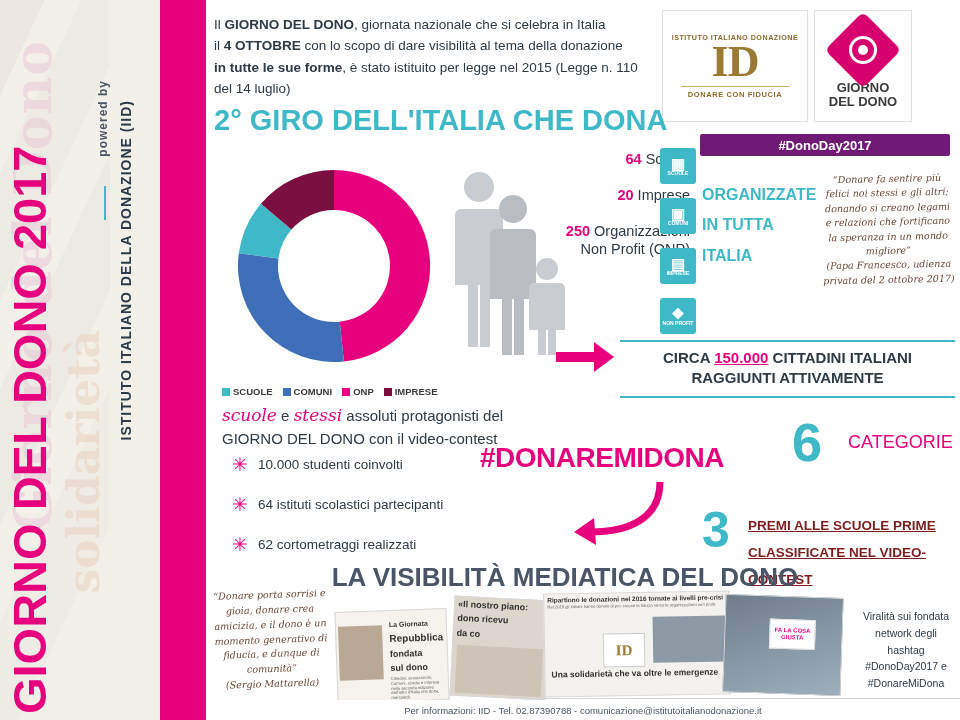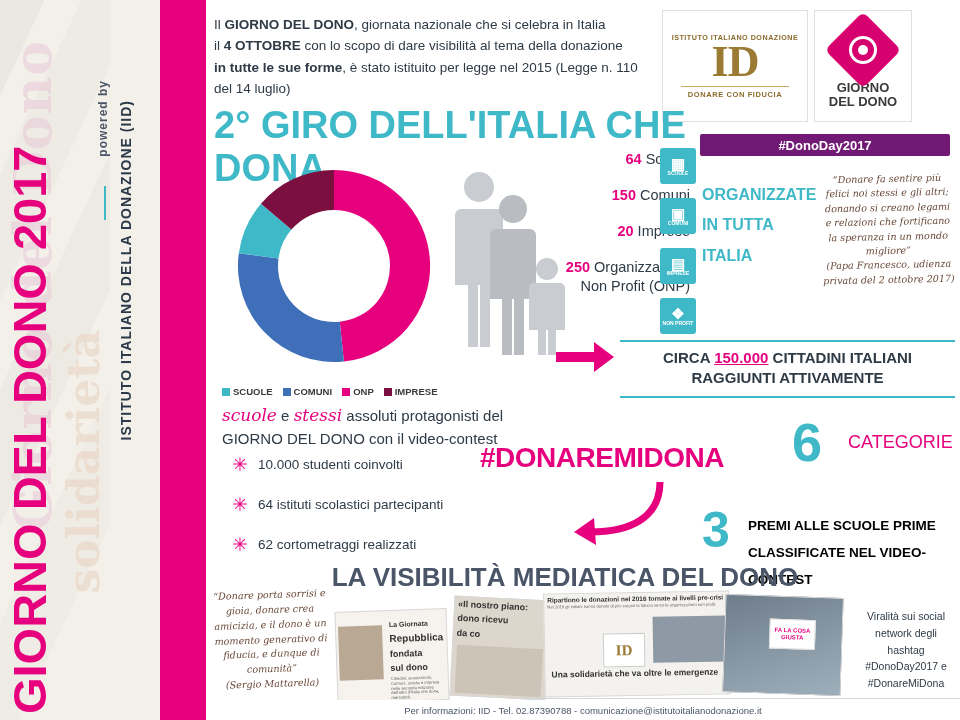--- a/index.html
+++ b/index.html
@@ -114,21 +114,21 @@
   }
   .hashtag-bar {
     position:absolute; left:700px; top:134px; width:250px; height:22px;
     background:#701a75; color:#fff; font-size:13px; font-weight:bold;
     display:flex; align-items:center; justify-content:center;
     border-radius:2px;
   }
   
   .giro {
     position:absolute; left:214px; top:104px; width:490px;
-    font-size:38px; font-weight:bold; color:#3fb8c8; letter-spacing:0px;
+    font-size:29px; font-weight:bold; color:#3fb8c8; letter-spacing:0px;
   }
   
   .donut-wrap { position:absolute; left:222px; top:148px; width:230px; height:240px; }
   .legend {
     position:absolute; left:222px; top:386px; width:240px;
     display:flex; gap:10px; align-items:center;
     font-size:9.5px; font-weight:bold; color:#3a3a3a;
   }
   .legend .it { display:flex; align-items:center; gap:3px; }
   .legend .sw { width:8px; height:8px; display:inline-block; }
@@ -182,21 +182,21 @@
   
   .donaremi {
     position:absolute; left:480px; top:442px; width:300px;
     font-size:28px; font-weight:bold; color:#e6007e; letter-spacing:-0.5px;
   }
   .arrow2 { position:absolute; left:560px; top:478px; width:110px; height:70px; }
   
   .six { position:absolute; left:792px; top:418px; font-size:54px; font-weight:bold; color:#3fb8c8; line-height:.9; }
   .cat { position:absolute; left:848px; top:424px; width:110px; font-size:18px; font-weight:normal; color:#e6007e; line-height:2.1; }
   .three { position:absolute; left:702px; top:508px; font-size:50px; font-weight:bold; color:#3fb8c8; line-height:.9; }
-  .premi { position:absolute; left:748px; top:512px; width:210px; font-size:13.5px; font-weight:bold; color:#000000; line-height:2.0; }
+  .premi { position:absolute; left:748px; top:512px; width:210px; font-size:13.5px; font-weight:bold; color:#7f1d1d; line-height:2.0;text-decoration:underline; }
   
   .visib {
     position:absolute; left:330px; top:562px; width:470px;
     font-size:26px; font-weight:bold; color:#4a5568; text-align:center;
   }
   
   .quote-mat {
     position:absolute; left:212px; top:588px; width:118px;
     font-size:9.6px; color:#6b4a3a; line-height:1.55; text-align:center;
     font-family:"DejaVu Serif", serif; font-style:italic;
@@ -320,21 +320,20 @@
     </g>
     <g fill="#c9ccd0">
       <circle cx="92" cy="104" r="11"></circle>
       <path d="M79 118 h26 a5 5 0 0 1 5 5 v42 h-9 v25 h-8 v-25 h-2 v25 h-8 v-25 h-9 v-42 a5 5 0 0 1 5 -5 z"></path>
     </g>
   </svg>
 </div>
 
 <div class="stats">
   <div class="row"><b>64</b> <span>Scuole</span></div>
-  <div class="row"><b>150</b> <span>Comuni</span></div>
   <div class="row"><b>20</b> <span>Imprese</span></div>
   <div class="row"><b>250</b> <span>Organizzazioni</span><br><span>Non Profit (ONP)</span></div>
 </div>
 <div class="icon-col">
   <div class="ic">
       <span class="g">▦</span>
       <span>SCUOLE</span>
     </div>
   <div class="ic">
       <span class="g">▣</span>
@@ -442,21 +441,21 @@
     <div class="hl" style="position:absolute;left:3px;top:74px;font-size:8.5px;width:180px">Una solidarietà che va oltre le emergenze</div>
   </div>
 
   <div class="clip c4">
     <div style="position:absolute;left:0;top:0;width:118px;height:98px;background:linear-gradient(160deg,#6f7d8a,#9fb0bd)"></div>
     <div style="position:absolute;left:44px;top:22px;width:46px;height:30px;background:#fff;border:1px solid #ddd;display:flex;align-items:center;justify-content:center;font-size:6px;font-weight:bold;color:#e6007e;text-align:center;line-height:1.1">FA LA COSA GIUSTA</div>
   </div>
 </div>
 
 <div class="viral">
-  <div>Viralità sui social</div>
+  <div>Viralità sui fondata</div>
   <div>network degli</div>
   <div>hashtag</div>
   <div>#DonoDay2017 e</div>
   <div>#DonareMiDona</div>
 </div>
 
 <div class="bottom-rule"></div>
 <div class="footer">Per informazioni: IID - Tel. 02.87390788 - comunicazione@istitutoitalianodonazione.it</div>
 
 </body></html>

